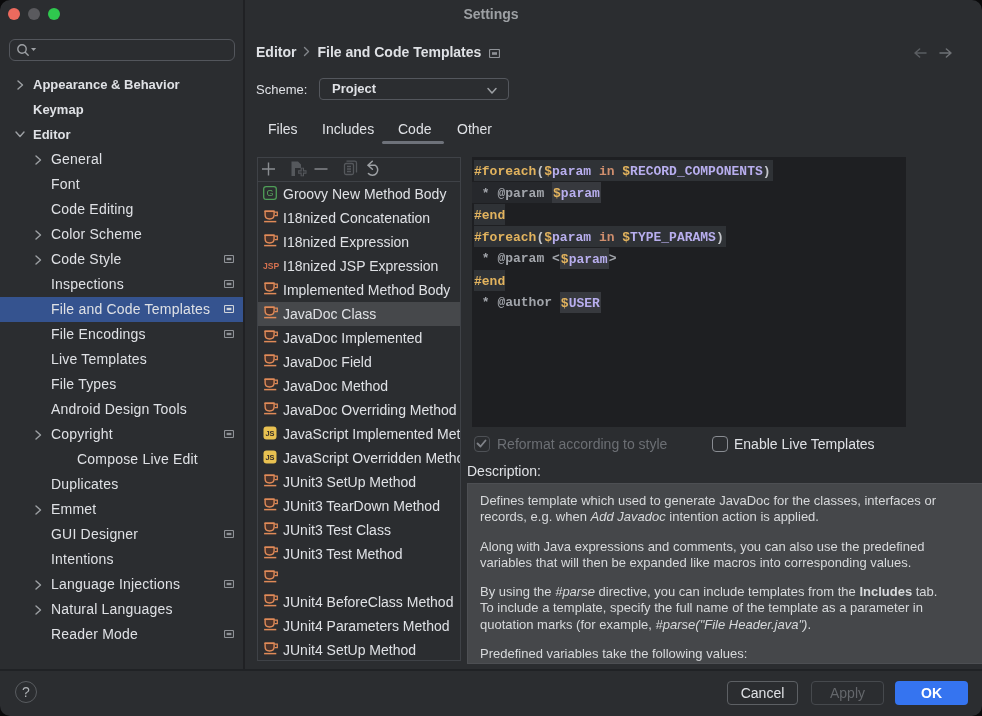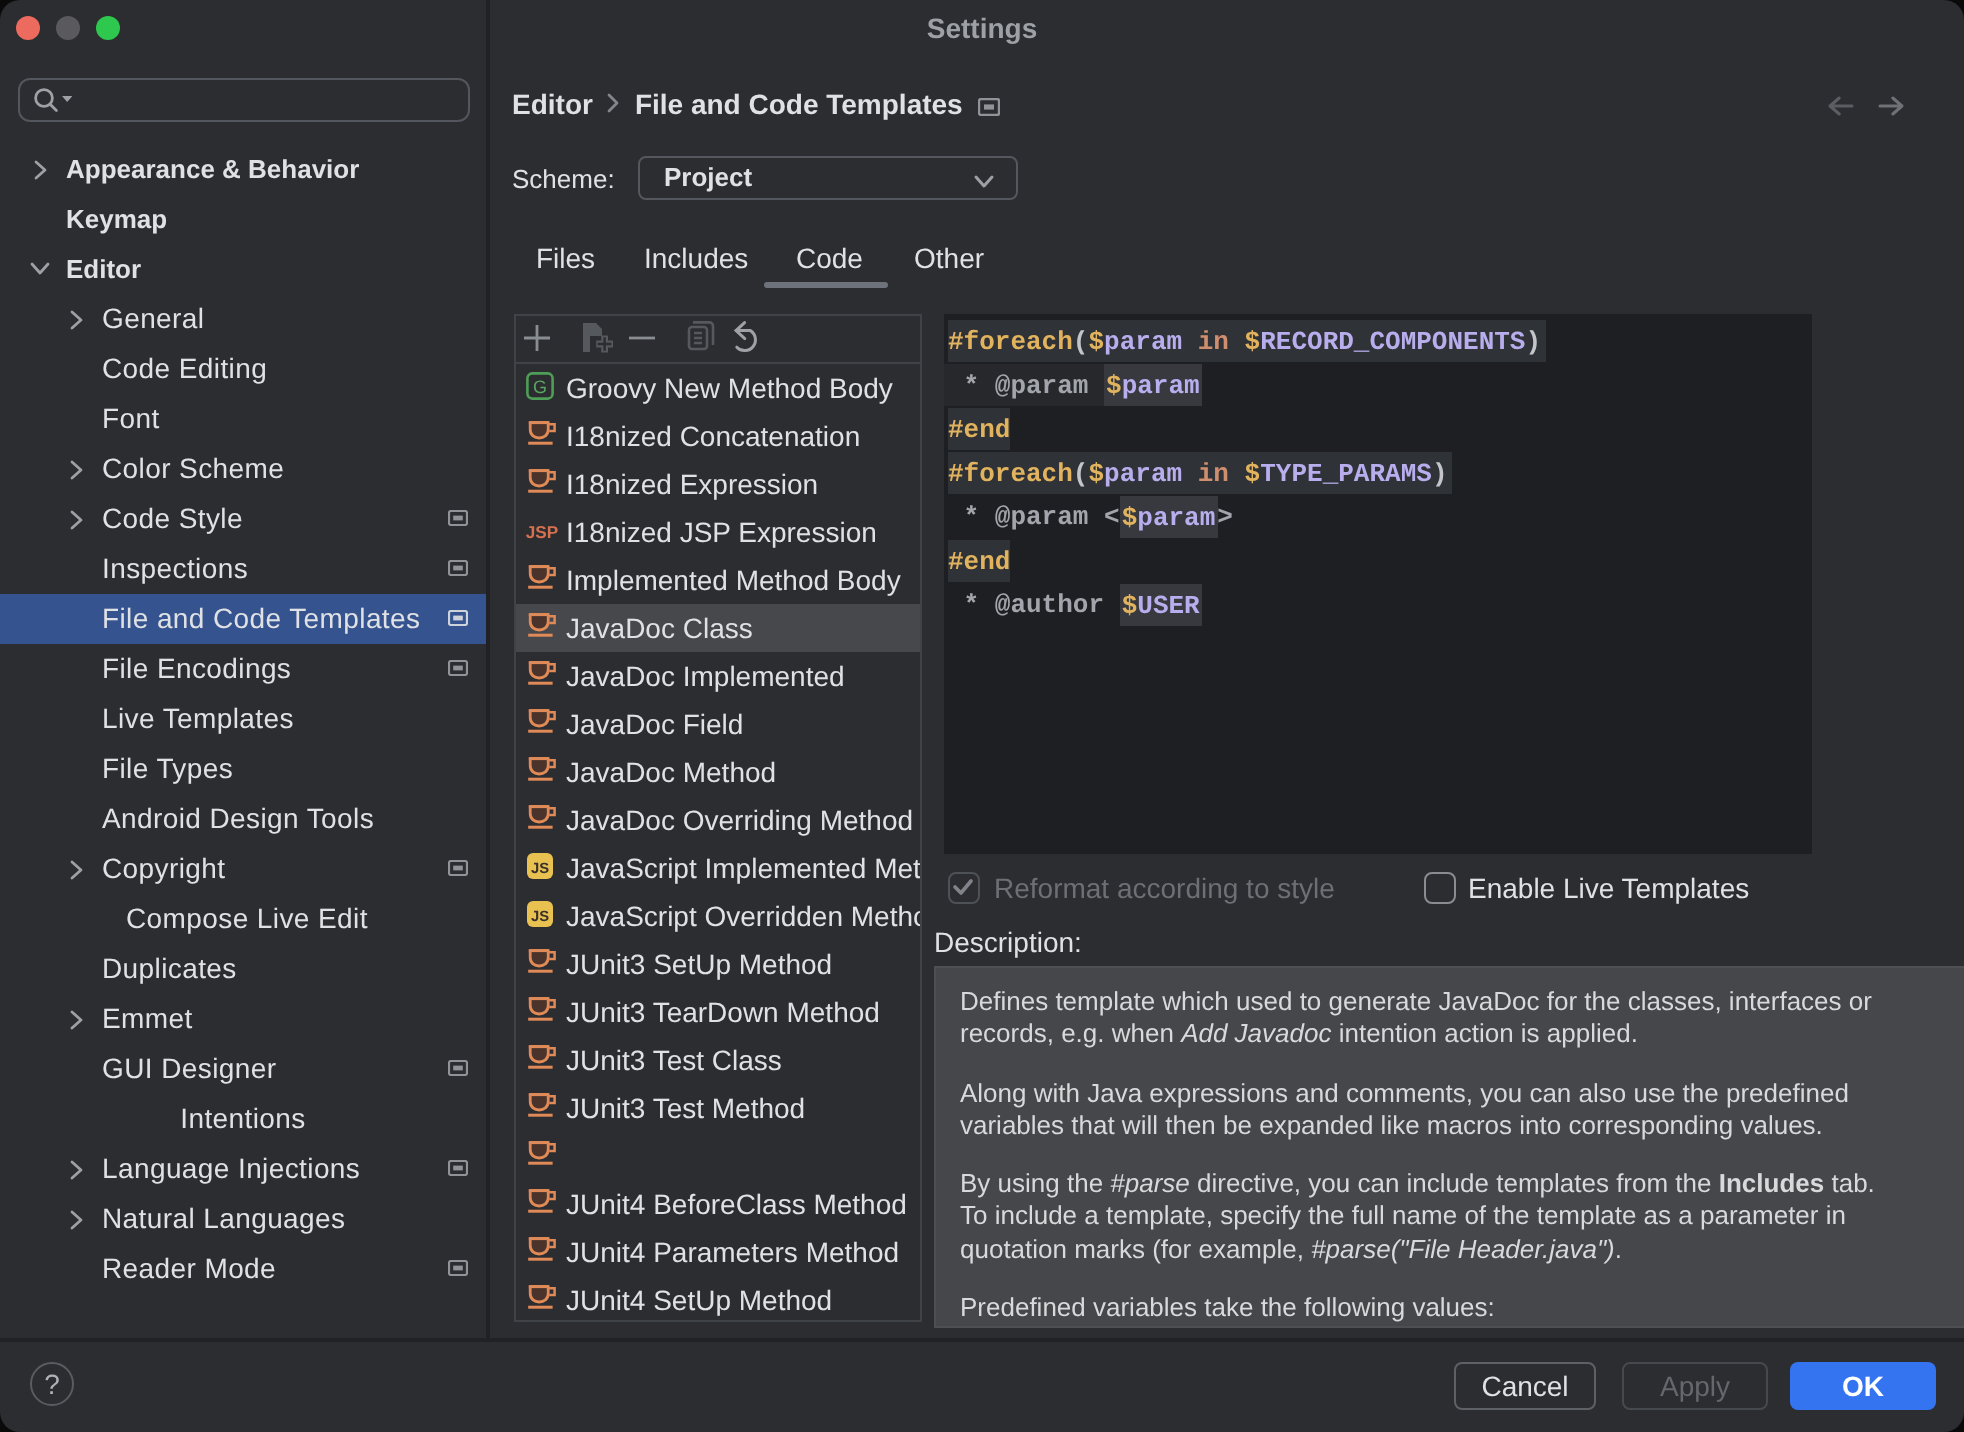--- a/index.html
+++ b/index.html
@@ -77,22 +77,22 @@
 <div class="trow" style="padding-left:33px;font-weight:700;font-size:13px;letter-spacing:0px;"><svg class="chev" style="left:16px" width="8" height="12" viewBox="0 0 8 12">
           <path d="M2 2 L6.5 6 L2 10" fill="none" stroke="#9da0a4" stroke-width="1.4" stroke-linecap="round" stroke-linejoin="round"></path>
         </svg><span>Appearance &amp; Behavior</span></div>
 <div class="trow" style="padding-left:33px;font-weight:700;font-size:13px;letter-spacing:0px;"><span>Keymap</span></div>
 <div class="trow" style="padding-left:33px;font-weight:700;font-size:13px;letter-spacing:0px;"><svg class="chev" style="left:14px;top:8px" width="12" height="8" viewBox="0 0 12 8">
           <path d="M2 2 L6 6.5 L10 2" fill="none" stroke="#9da0a4" stroke-width="1.4" stroke-linecap="round" stroke-linejoin="round"></path>
         </svg><span>Editor</span></div>
 <div class="trow" style="padding-left:51px;"><svg class="chev" style="left:34px" width="8" height="12" viewBox="0 0 8 12">
           <path d="M2 2 L6.5 6 L2 10" fill="none" stroke="#9da0a4" stroke-width="1.4" stroke-linecap="round" stroke-linejoin="round"></path>
         </svg><span>General</span></div>
+<div class="trow" style="padding-left:51px;"><span>Font</span></div>
 <div class="trow" style="padding-left:51px;"><span>Code Editing</span></div>
-<div class="trow" style="padding-left:51px;"><span>Font</span></div>
 <div class="trow" style="padding-left:51px;"><svg class="chev" style="left:34px" width="8" height="12" viewBox="0 0 8 12">
           <path d="M2 2 L6.5 6 L2 10" fill="none" stroke="#9da0a4" stroke-width="1.4" stroke-linecap="round" stroke-linejoin="round"></path>
         </svg><span>Color Scheme</span></div>
 <div class="trow" style="padding-left:51px;"><svg class="chev" style="left:34px" width="8" height="12" viewBox="0 0 8 12">
           <path d="M2 2 L6.5 6 L2 10" fill="none" stroke="#9da0a4" stroke-width="1.4" stroke-linecap="round" stroke-linejoin="round"></path>
         </svg><span>Code Style</span><span class="scrw">
           <svg class="scr" width="10" height="8" viewBox="0 0 10 8">
             <rect x="0.5" y="0.5" width="9" height="7" rx="1" fill="none" stroke="#8f9297" stroke-width="1.1"></rect>
             <rect x="2.6" y="2.8" width="4.8" height="2.4" fill="#8f9297"></rect>
           </svg>
@@ -119,32 +119,32 @@
 <div class="trow" style="padding-left:51px;"><span>File Types</span></div>
 <div class="trow" style="padding-left:51px;"><span>Android Design Tools</span></div>
 <div class="trow" style="padding-left:51px;"><svg class="chev" style="left:34px" width="8" height="12" viewBox="0 0 8 12">
           <path d="M2 2 L6.5 6 L2 10" fill="none" stroke="#9da0a4" stroke-width="1.4" stroke-linecap="round" stroke-linejoin="round"></path>
         </svg><span>Copyright</span><span class="scrw">
           <svg class="scr" width="10" height="8" viewBox="0 0 10 8">
             <rect x="0.5" y="0.5" width="9" height="7" rx="1" fill="none" stroke="#8f9297" stroke-width="1.1"></rect>
             <rect x="2.6" y="2.8" width="4.8" height="2.4" fill="#8f9297"></rect>
           </svg>
         </span></div>
-<div class="trow" style="padding-left:63px;"><span>Compose Live Edit</span></div>
+<div class="trow" style="padding-left:63px;margin-left:14px;"><span>Compose Live Edit</span></div>
 <div class="trow" style="padding-left:51px;"><span>Duplicates</span></div>
 <div class="trow" style="padding-left:51px;"><svg class="chev" style="left:34px" width="8" height="12" viewBox="0 0 8 12">
           <path d="M2 2 L6.5 6 L2 10" fill="none" stroke="#9da0a4" stroke-width="1.4" stroke-linecap="round" stroke-linejoin="round"></path>
         </svg><span>Emmet</span></div>
 <div class="trow" style="padding-left:51px;"><span>GUI Designer</span><span class="scrw">
           <svg class="scr" width="10" height="8" viewBox="0 0 10 8">
             <rect x="0.5" y="0.5" width="9" height="7" rx="1" fill="none" stroke="#8f9297" stroke-width="1.1"></rect>
             <rect x="2.6" y="2.8" width="4.8" height="2.4" fill="#8f9297"></rect>
           </svg>
         </span></div>
-<div class="trow" style="text-align:center;"><span>Intentions</span></div>
+<div class="trow" style="padding-left:51px;"><span>Intentions</span></div>
 <div class="trow" style="padding-left:51px;"><svg class="chev" style="left:34px" width="8" height="12" viewBox="0 0 8 12">
           <path d="M2 2 L6.5 6 L2 10" fill="none" stroke="#9da0a4" stroke-width="1.4" stroke-linecap="round" stroke-linejoin="round"></path>
         </svg><span>Language Injections</span><span class="scrw">
           <svg class="scr" width="10" height="8" viewBox="0 0 10 8">
             <rect x="0.5" y="0.5" width="9" height="7" rx="1" fill="none" stroke="#8f9297" stroke-width="1.1"></rect>
             <rect x="2.6" y="2.8" width="4.8" height="2.4" fill="#8f9297"></rect>
           </svg>
         </span></div>
 <div class="trow" style="padding-left:51px;"><svg class="chev" style="left:34px" width="8" height="12" viewBox="0 0 8 12">
           <path d="M2 2 L6.5 6 L2 10" fill="none" stroke="#9da0a4" stroke-width="1.4" stroke-linecap="round" stroke-linejoin="round"></path>

